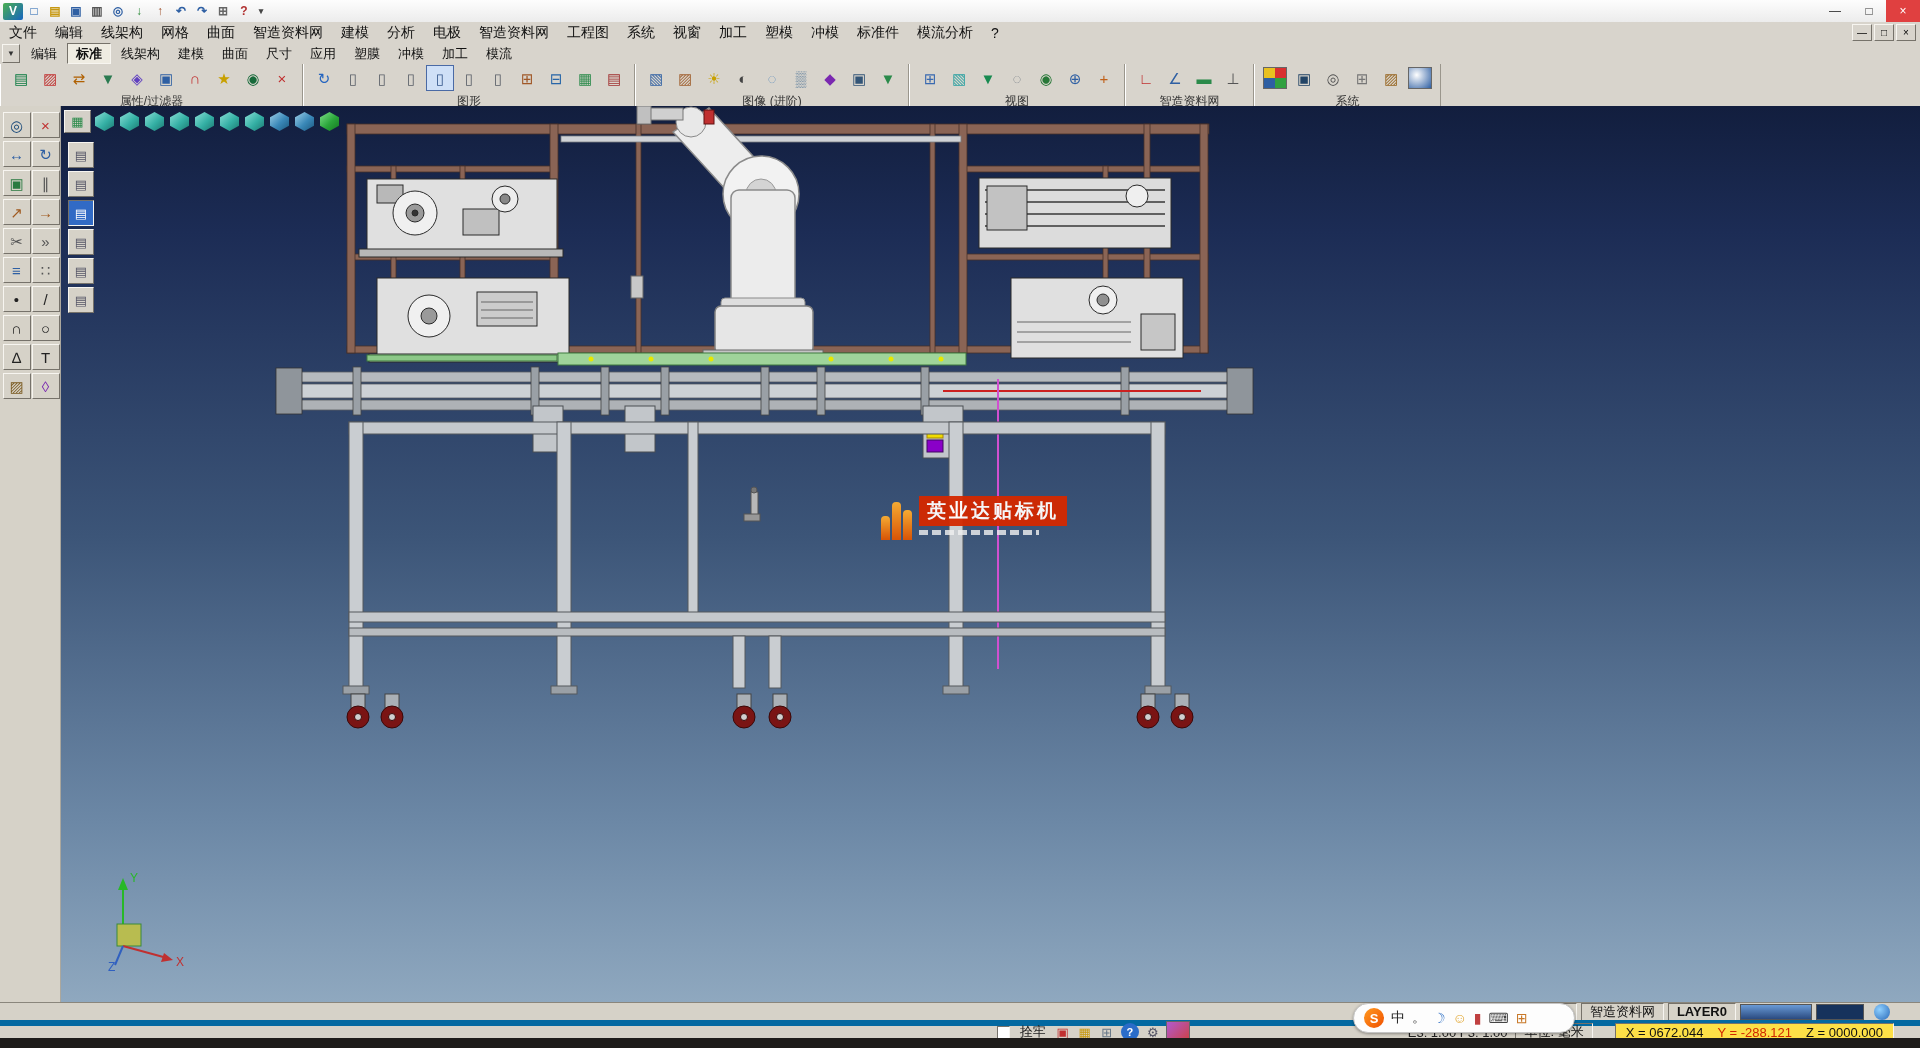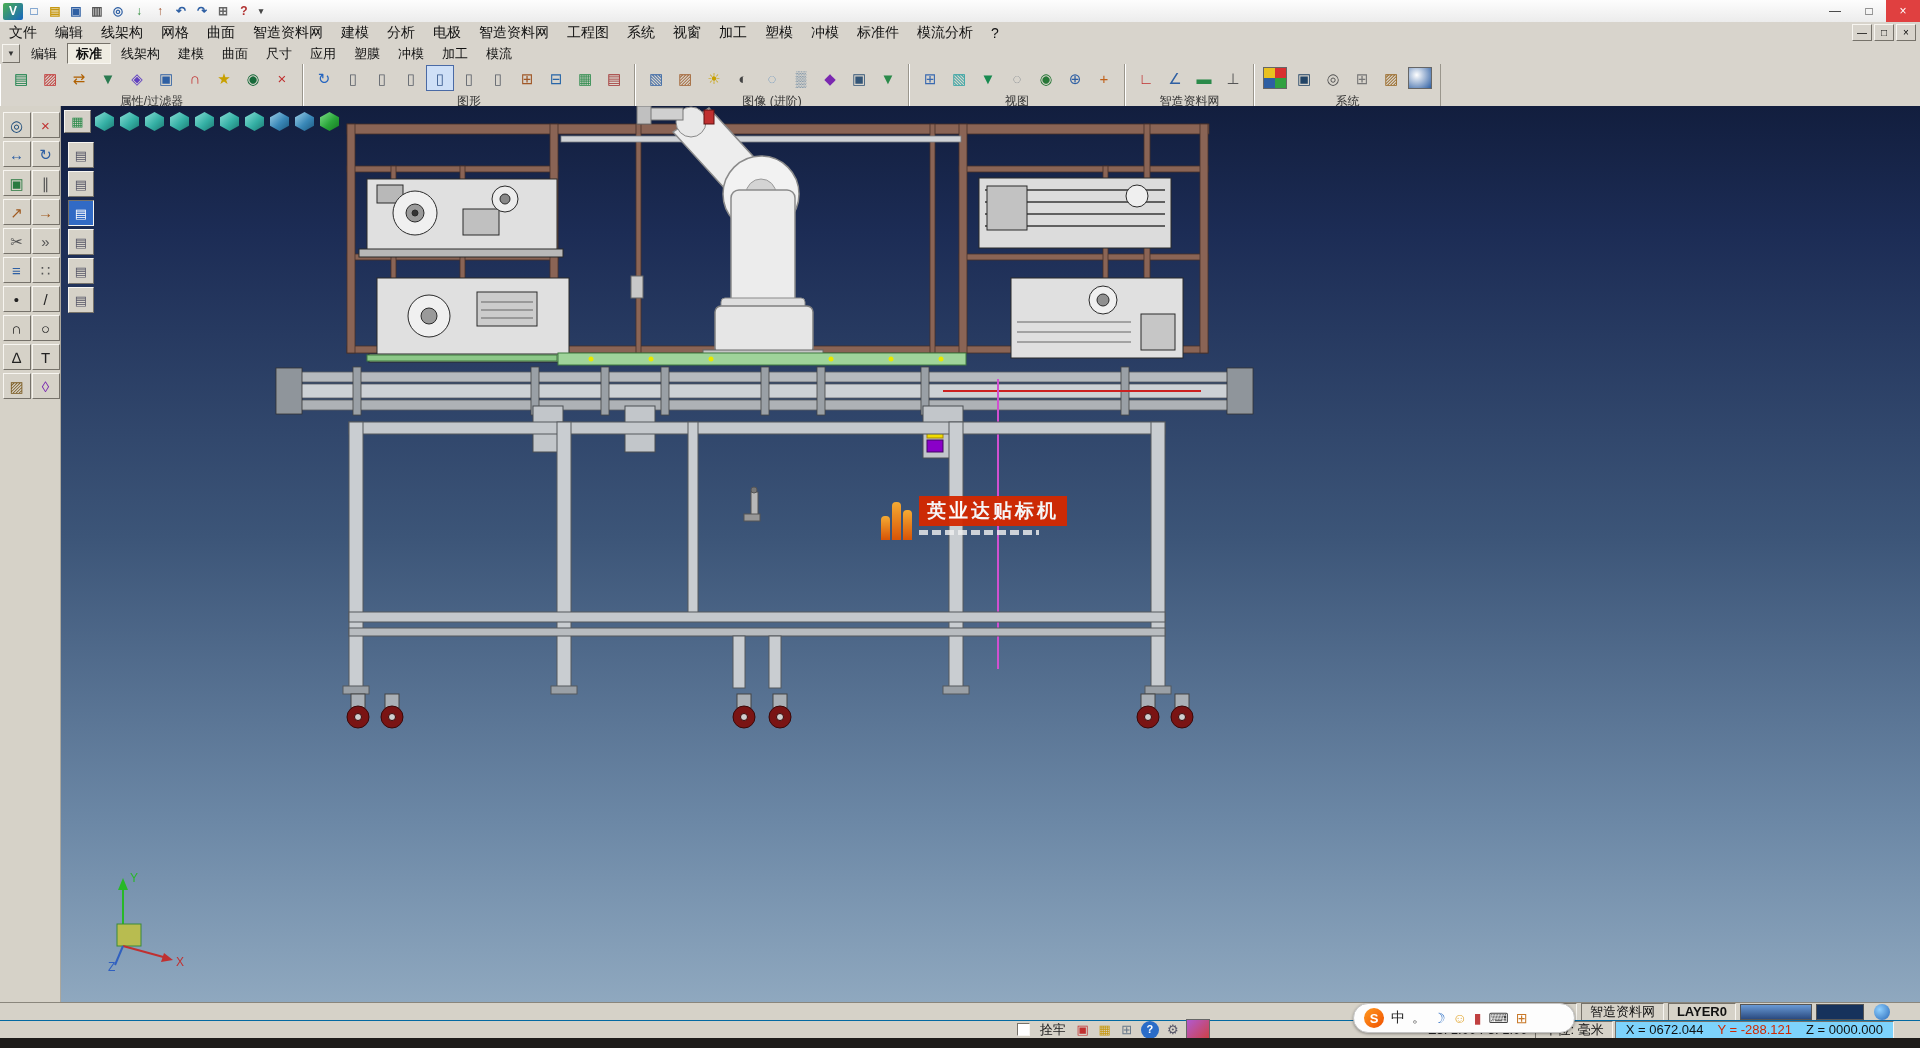--- a/index.html
+++ b/index.html
@@ -88,40 +88,40 @@
   .wm-title{background:#d42800;color:#fff;font-size:19px;font-weight:bold;
     padding:2px 8px;letter-spacing:3px;white-space:nowrap;}
   .wm-sub{margin-top:4px;height:5px;width:120px;
     background:repeating-linear-gradient(90deg,#f0f0f0 0 9px,transparent 9px 13px);opacity:.85;}
 
   .triad{position:absolute;left:46px;top:762px;}
 
   
   .statusrow{position:absolute;left:0;width:1920px;height:18px;background:#d6d2c8;
     display:flex;align-items:center;font-size:13px;color:#111;
-    border-top:1px solid #0369a1;box-sizing:border-box;}
+    border-top:6px solid #0369a1;box-sizing:border-box;}
   .row1{top:1002px;border-top:1px solid #8a867c;}
   .row2{top:1020px;}
   .spacer{flex:1;}
   .cell{height:16px;display:flex;align-items:center;padding:0 8px;margin:0 2px;
     border:1px solid;border-color:#76726a #f7f5f0 #f7f5f0 #76726a;white-space:nowrap;}
   .cell.layer{font-weight:bold;}
   .cicon{margin-right:4px;color:#335588;font-size:11px;}
   .swatch1{width:70px;height:14px;margin:0 2px;background:linear-gradient(180deg,#6a9ad5,#2a4a80);
     border:1px solid #555;}
   .swatch2{width:46px;height:14px;margin:0 2px;background:#16325c;border:1px solid #555;}
   .globe{width:16px;height:16px;border-radius:50%;margin:0 30px 0 8px;
     background:radial-gradient(circle at 35% 35%,#8fd0ff,#2868b8);}
   .lockbox{width:11px;height:11px;background:#fff;margin-right:4px;
     border:1px solid;border-color:#76726a #f7f5f0 #f7f5f0 #76726a;}
   .slabel{margin:0 6px;white-space:nowrap;color:#222;}
   .stbtn{width:20px;height:16px;font-size:13px;}
   .gap-ime{width:210px;}
-  .coords{background:#7dd3fc;height:16px;display:flex;align-items:center;gap:14px;
-    padding:0 10px;margin:0 26px 0 0;border:1px solid;
+  .coords{background:#fde047;height:16px;display:flex;align-items:center;gap:14px;
+    padding:0 10px;margin:0 26px 0 20px;border:1px solid;
     border-color:#76726a #f7f5f0 #f7f5f0 #76726a;white-space:nowrap;}
   .coords .cy{color:#d02800;}
 
   .taskbar-edge{position:absolute;left:0;top:1038px;width:1920px;height:10px;background:#1e1c1a;}
 
   
   .ime{position:absolute;left:1353px;top:1003px;height:30px;width:222px;z-index:50;
     background:#fdfdfd;border:1px solid #c4c4c4;border-radius:15px;
     display:flex;align-items:center;gap:7px;padding:0 10px;box-sizing:border-box;
     box-shadow:0 1px 3px rgba(0,0,0,.35);}

